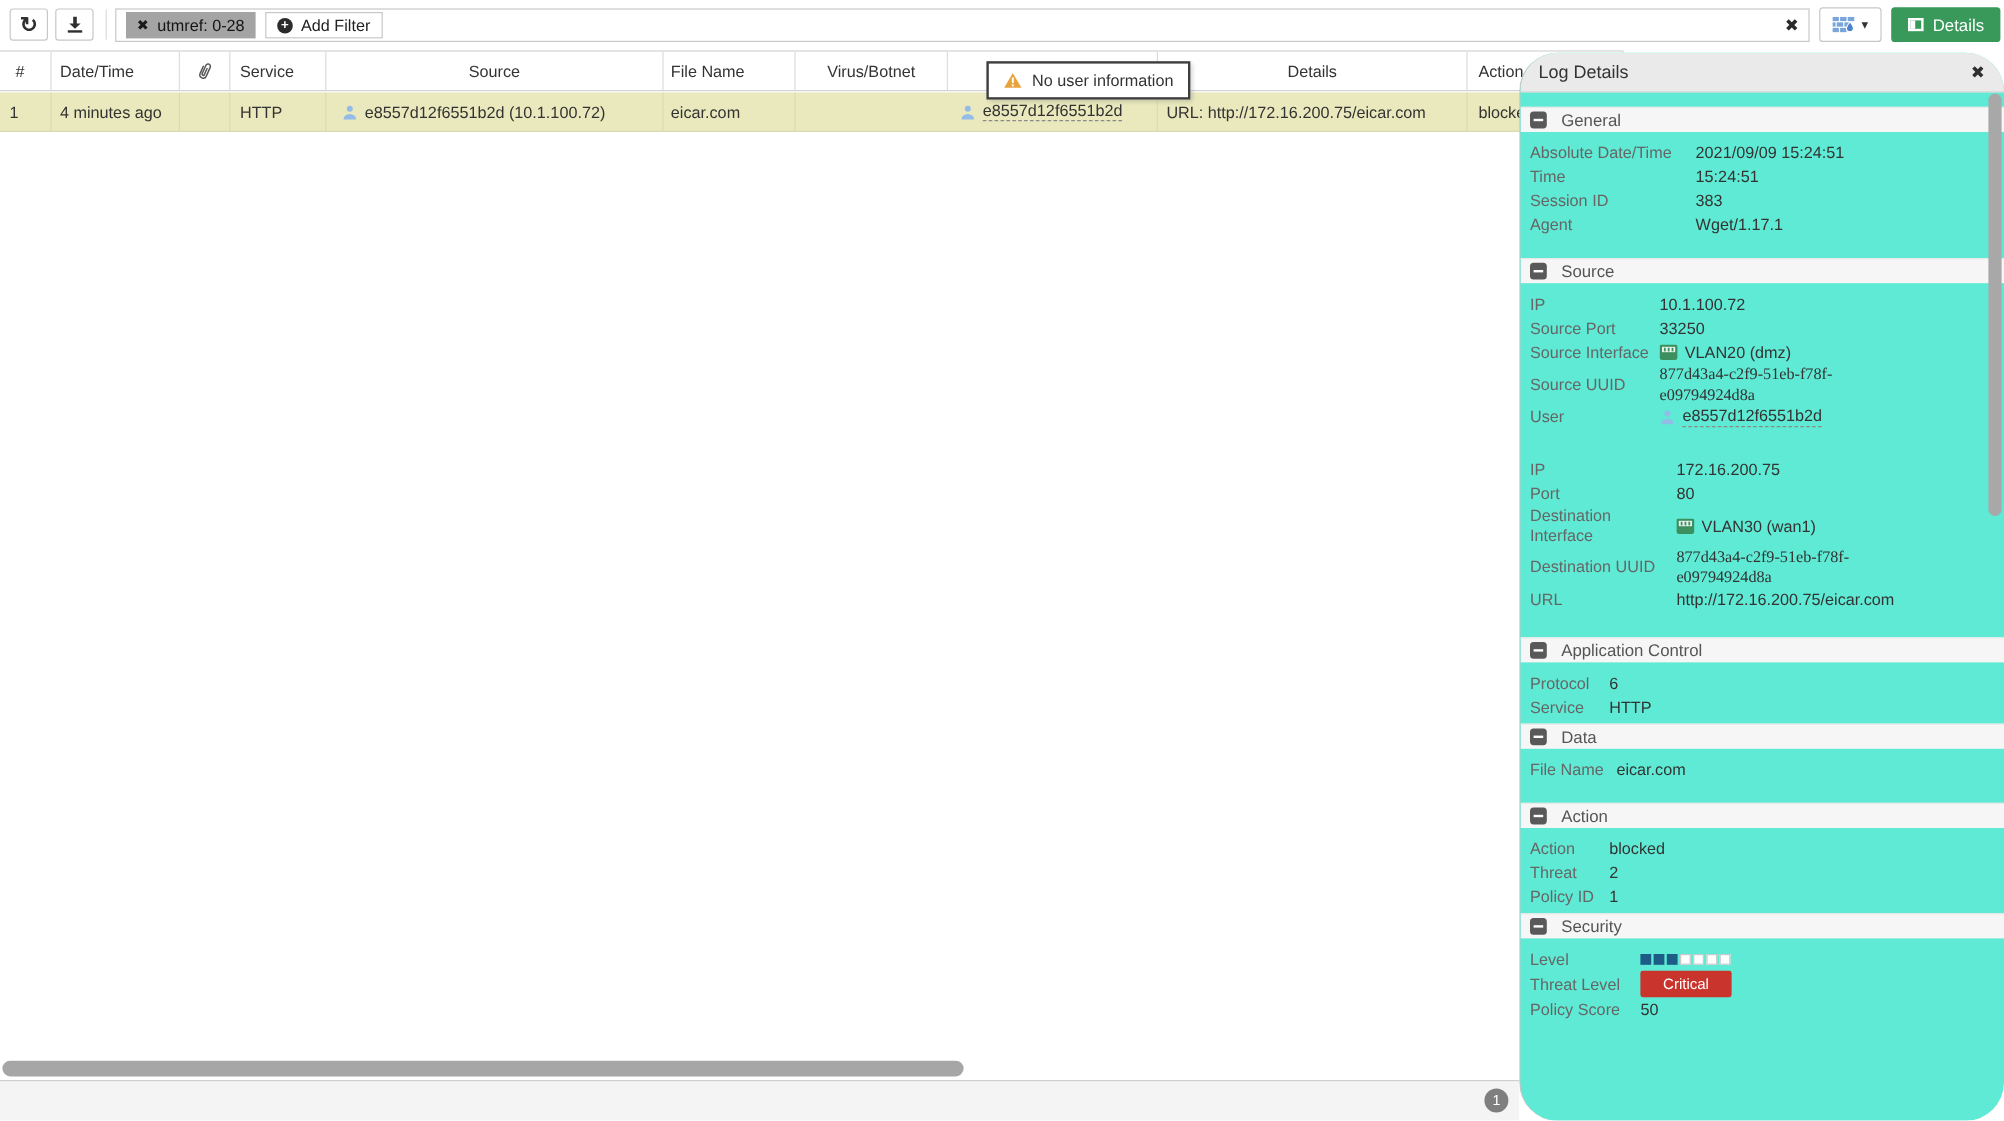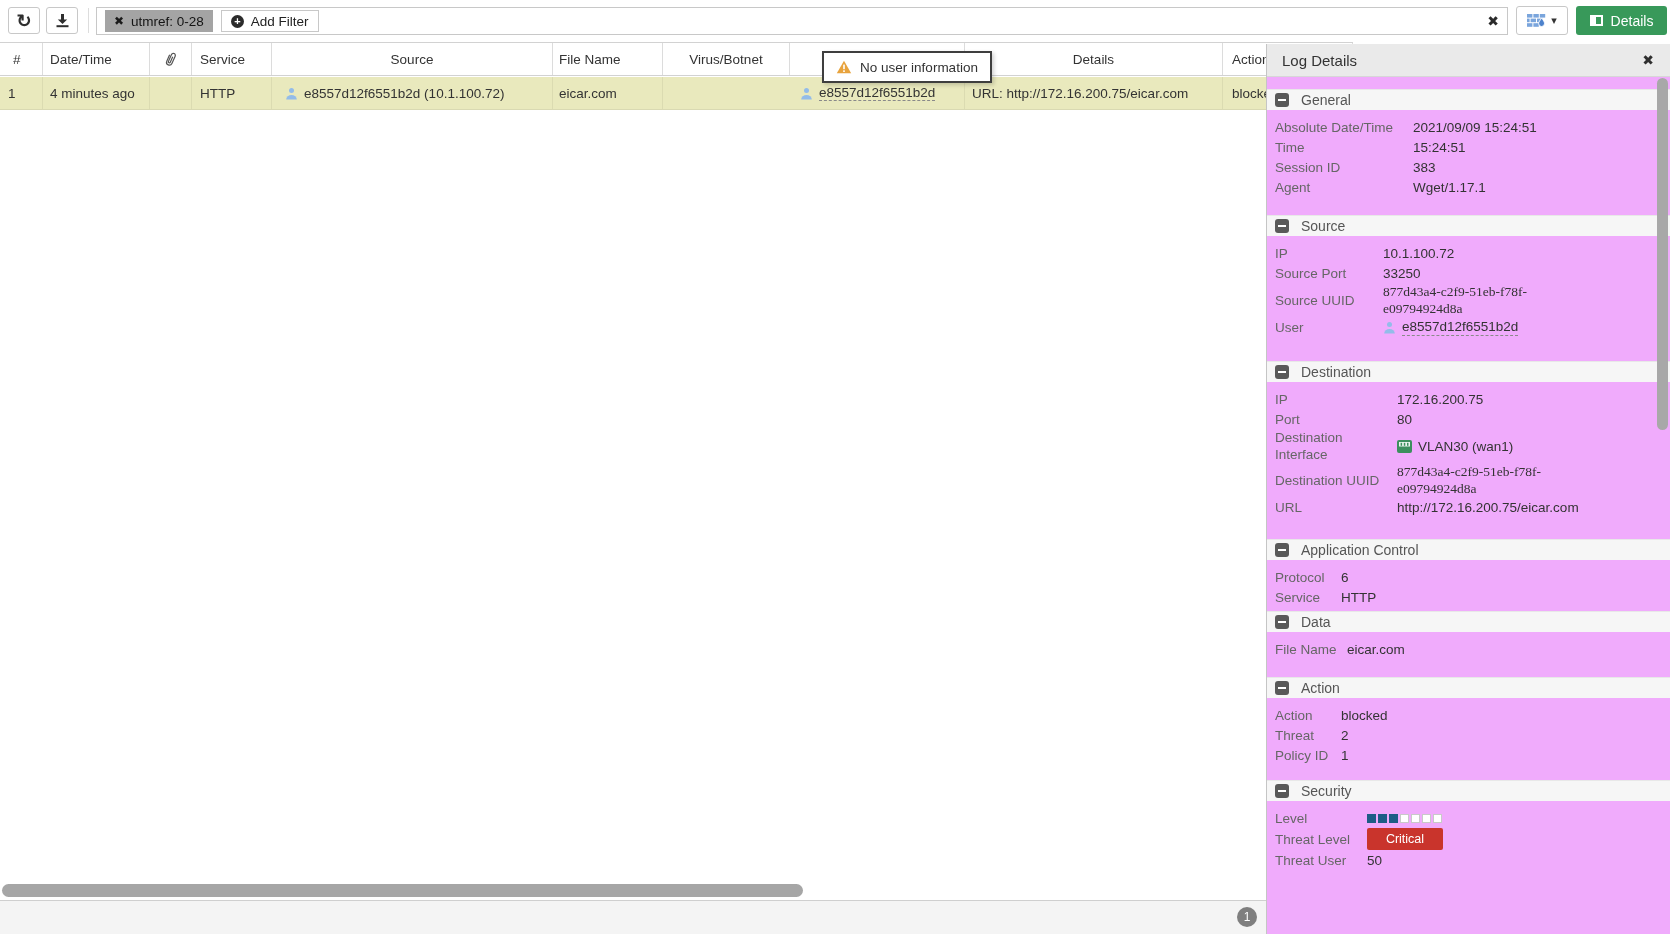--- a/index.html
+++ b/index.html
@@ -95,43 +95,43 @@
     position:absolute; left:1237px; top:907px; width:20px; height:20px; border-radius:50%;
     background:#7f7f7f; color:#fff; font-size:12px; display:flex; align-items:center;
     justify-content:center; z-index:7; cursor:pointer;
   }
   .vthumb {
     position:absolute; left:1657px; top:78px; width:11px; height:352px;
     background:#a8a8a8; border-radius:6px; z-index:60; cursor:pointer;
   }
   
   .panel {
-    position:absolute; left:1266px; top:44px; width:404px; height:890px; background:#f0abfc;
-    border-left:1px solid #c5c5c5; z-index:30; overflow:hidden;
+    position:absolute; left:1266px; top:44px; width:404px; height:890px; background:#5eead4;
+    border-left:1px solid #c5c5c5; z-index:30; overflow:hidden;border-radius:32px;
   }
   .panel-header {
     height:33px; background:#eaeaea; border-bottom:1px solid #d7d7d7; display:flex;
     align-items:center; padding:0 15px; font-size:15px; color:#333;
   }
   .panel-close { position:absolute; right:16px; top:8px; font-size:14px; color:#2f2f2f; cursor:pointer; }
   .panel-body { position:absolute; top:34px; left:0; right:0; bottom:0; overflow:hidden; }
   .sec-head {
     display:flex; align-items:center; gap:12px; height:21px; padding-left:8px;
     background:#f6f6f6; border-top:1px solid #e8e8e8; font-size:14px; color:#555;
     margin-bottom:7px; cursor:pointer;
   }
   .collapse-ic {
     width:14px; height:14px; border-radius:3px; background:#595959; position:relative;
     flex:0 0 14px; cursor:pointer;
   }
   .collapse-ic::after {
     content:""; position:absolute; left:3px; top:6px; width:8px; height:2px; background:#fff;
   }
   .mt-g{margin-top:11px;} .mt-s{margin-top:18px;} .mt-d{margin-top:24px;}
-  .mt-a{margin-top:22px;} .mt-dt{margin-top:4px;} .mt-ac{margin-top:18px;} .mt-se{margin-top:15px;}
+  .mt-a{margin-top:22px;} .mt-dt{margin-top:4px;} .mt-ac{margin-top:18px;} .mt-se{margin-top:4px;}
   .prow { display:flex; align-items:center; padding-left:8px; font-size:13.5px; min-height:20px; line-height:17px; }
   .plabel { color:#666; }
   .pval { color:#333; display:flex; align-items:center; gap:6px; flex-wrap:wrap; }
   .pval.txt { display:block; }
   .w-gen .plabel{flex:0 0 138px;} .w-src .plabel{flex:0 0 108px;} .w-dst .plabel{flex:0 0 122px;}
   .w-app .plabel{flex:0 0 66px;} .w-dat .plabel{flex:0 0 72px;} .w-act .plabel{flex:0 0 66px;}
   .w-sec .plabel{flex:0 0 92px;}
   .uuid { max-width:178px; word-wrap:break-word;font-family:Liberation Serif, serif; }
   .lvl-wrap { display:flex; gap:2px; }
   .lvl { width:9px; height:9px; }
@@ -303,42 +303,53 @@
         </div>
         <div class="prow">
           <div class="plabel">IP</div>
           <div class="pval txt">10.1.100.72</div>
         </div>
         <div class="prow">
           <div class="plabel">Source Port</div>
           <div class="pval txt">33250</div>
         </div>
         <div class="prow">
+          <div class="plabel">Source Interface</div>
+          <div class="pval">
+            <span class="icon-svg">
+              <svg width="15" height="13" viewBox="0 0 15 13">
+                <rect width="15" height="13" rx="2" fill="#3c8f5e"></rect>
+                <rect x="2" y="2" width="11" height="4.5" fill="#eaf4ee"></rect>
+                <rect x="3.6" y="2.8" width="1.5" height="3" fill="#3c8f5e"></rect>
+                <rect x="6.8" y="2.8" width="1.5" height="3" fill="#3c8f5e"></rect>
+                <rect x="10" y="2.8" width="1.5" height="3" fill="#3c8f5e"></rect>
+              </svg>
+            </span>
+            <span>VLAN20 (dmz)</span>
+          </div>
+        </div>
+        <div class="prow">
           <div class="plabel">Source UUID</div>
           <div class="pval txt uuid">877d43a4-c2f9-51eb-f78f-e09794924d8a</div>
         </div>
         <div class="prow">
           <div class="plabel">User</div>
           <div class="pval">
             <span class="icon-svg">
               <svg width="13" height="13" viewBox="0 0 13 13">
                 <circle cx="6.5" cy="3.6" r="2.5" fill="#93bce9"></circle>
                 <path d="M1.2 12.5 a5.3 4.6 0 0 1 10.6 0 Z" fill="#93bce9"></path>
               </svg>
             </span>
             <span class="dashed-u">e8557d12f6551b2d</span>
           </div>
         </div>
       </div>
 
       <div class="sec w-dst mt-d">
-        <div class="sec-head">
-          <span class="collapse-ic"></span>
-          <span>Destination</span>
-        </div>
         <div class="prow">
           <div class="plabel">IP</div>
           <div class="pval txt">172.16.200.75</div>
         </div>
         <div class="prow">
           <div class="plabel">Port</div>
           <div class="pval txt">80</div>
         </div>
         <div class="prow">
           <div class="plabel">Destination Interface</div>
@@ -429,21 +440,21 @@
             </span>
           </div>
         </div>
         <div class="prow" style="min-height:22px;">
           <div class="plabel">Threat Level</div>
           <div class="pval">
             <span class="badge-critical">Critical</span>
           </div>
         </div>
         <div class="prow">
-          <div class="plabel">Threat User</div>
+          <div class="plabel">Policy Score</div>
           <div class="pval txt">50</div>
         </div>
       </div>
 
     </div>
   </div>
 
   <div class="vthumb"></div>
 
 </div>

